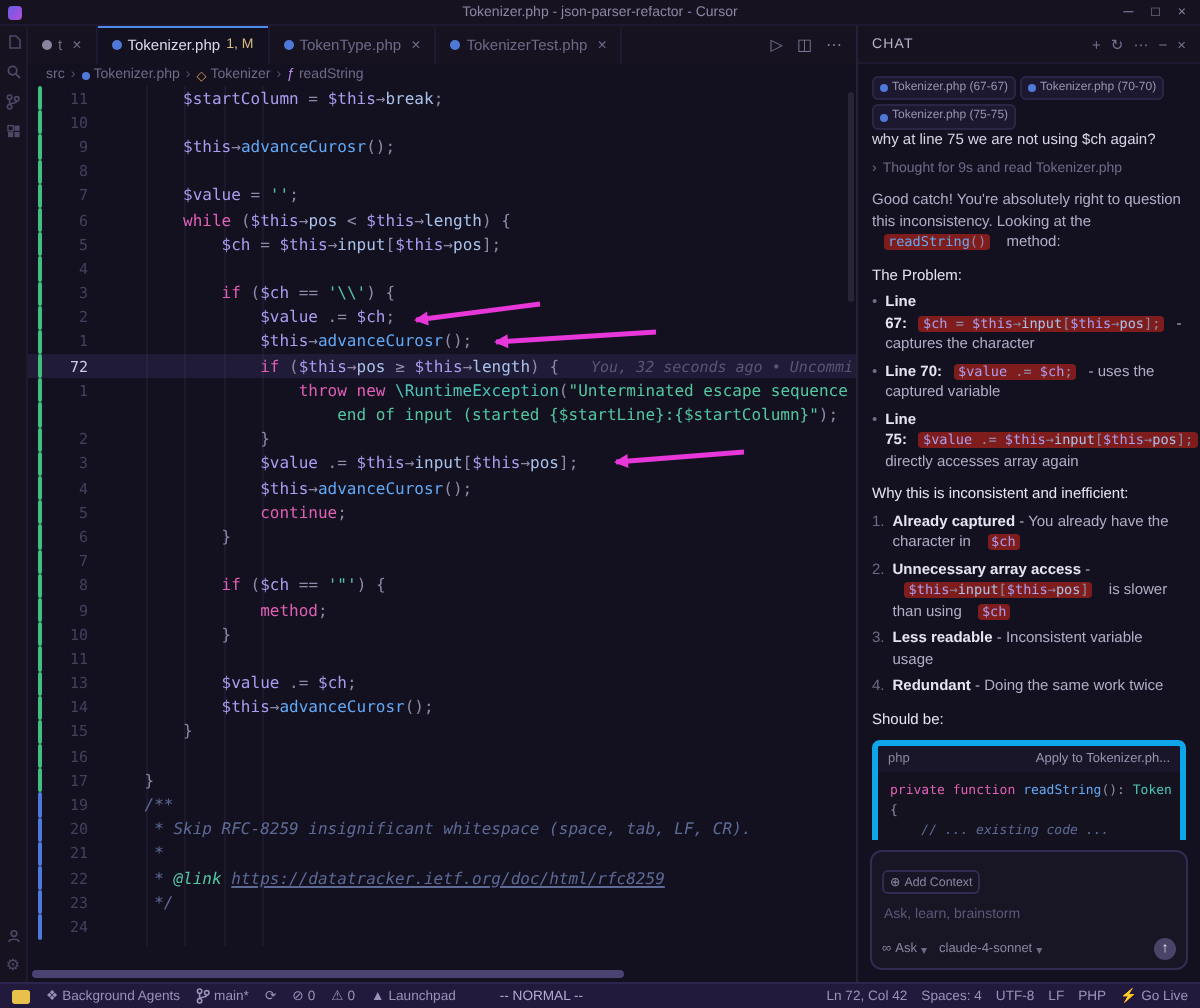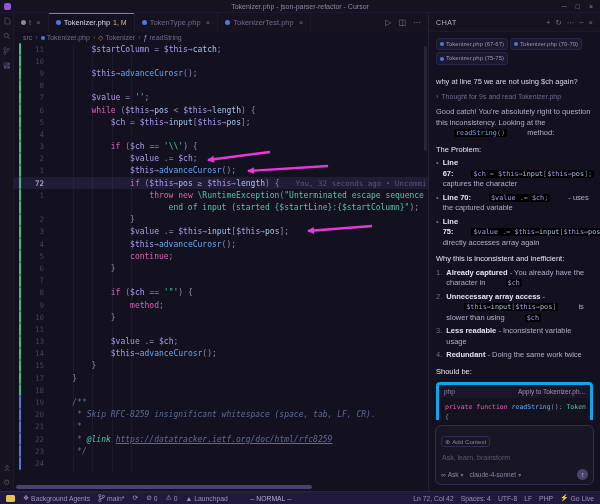--- a/index.html
+++ b/index.html
@@ -35,48 +35,48 @@
 
 .code-area{flex:1;position:relative;overflow:hidden;font-family:"DejaVu Sans Mono",monospace;font-size:8px}
 .crow{height:12.2px;display:flex;align-items:center;padding-left:5px}
 .crow.current{background:#201b36}
 .gitbar{width:2px;height:12.2px;flex:none;border-radius:1px}
 .gitbar.g{background:#3fbf7f}
 .gitbar.b{background:#4f79d8}
 .ln{width:23px;flex:none;text-align:right;color:#453f5e;font-size:7.5px}
 .crow.current .ln{color:#cfcbe6}
 .codetext{white-space:pre;margin-left:9px}
-.blame{margin-left:16px;color:#5b5574;font-size:7.5px;white-space:nowrap}
+.blame{margin-left:16px;color:#5b5574;font-style:italic;font-size:7.5px;white-space:nowrap}
 .iguide{position:absolute;width:1px;top:0;height:430px;background:rgba(170,160,220,0.06)}
 .arrows{position:absolute;left:0;top:0;width:100%;height:100%;pointer-events:none;z-index:4}
 .arrow{stroke-width:2.4;fill:none}
 .hthumb{position:absolute;left:2px;bottom:2px;width:296px;height:4px;border-radius:2px;background:#6f66a8;opacity:.6}
 .vthumb{position:absolute;right:1px;top:3px;width:3px;height:105px;border-radius:2px;background:rgba(255,255,255,.09)}
 
 .tok-kw{color:#e25fb6}.tok-var{color:#a99ef0}.tok-prop{color:#a9c3ea}.tok-fn{color:#62a9f5}
 .tok-type{color:#4bc4b5}.tok-str{color:#53c79f}.tok-op{color:#8f89a8}.tok-punct{color:#8f89a8}.tok-comment{color:#5d6a95;font-style:italic}.tok-doctag{color:#53c79f}
 .tok-comment u{text-decoration:underline}
 
 .chat-col{width:172px;flex:none;border-left:1px solid #262138;background:#131120;display:flex;flex-direction:column}
 .chat-header{height:19px;flex:none;display:flex;align-items:center;padding:0 7px;border-bottom:1px solid #1e1930;background:#16121f}
 .chat-title{font-size:7px;letter-spacing:.6px;color:#b9b4cc}
 .chat-hicons{margin-left:auto;display:flex;gap:5px;color:#776f92;font-size:7.5px}
 .chat-body{flex:1;min-height:0;overflow:hidden;padding:6px 7px;color:#b2adc6;line-height:1.4}
 .pills{display:flex;flex-wrap:wrap;gap:2px}
 .pill{display:flex;align-items:center;gap:2px;background:#1c1830;border:1px solid #2b2546;border-radius:3px;padding:1px 3px;font-size:6px;color:#9a94b2;white-space:nowrap}
 .pill-dot{width:4px;height:4px;border-radius:50%;background:#4f79d8;flex:none}
-.user-msg{margin-top:12px;color:#d8d5e6;font-size:7.5px}
+.user-msg{margin-top:0;color:#d8d5e6;font-size:7.5px}
 .thought{margin-top:5px;display:flex;gap:3px;color:#6f6a88;font-size:7px}
 .para{margin-top:5px;font-size:7.5px}
 .heading{margin-top:6px;font-weight:normal;color:#e6e3f2;font-size:7.5px}
 .bullet{display:flex;gap:4px;margin-top:3px;font-size:7.5px}
 .bullet .marker{color:#6f6a88;flex:none}
 .bullet-content{min-width:0}
 .rt-bold{font-weight:bold;color:#e6e3f2}
-.rt-code{font-family:"DejaVu Sans Mono",monospace;font-size:6.8px;background:#000000;border-radius:2px;padding:0 2px;margin:0 18px;white-space:nowrap}
+.rt-code{font-family:"DejaVu Sans Mono",monospace;font-size:6.8px;background:#7f1d1d;border-radius:2px;padding:0 2px;margin:0 6px;white-space:nowrap}
 .codeblock{margin-top:5px;border:3px solid #0ea5e9;border-radius:4px;overflow:hidden;background:#15121f}
 .cb-head{display:flex;justify-content:space-between;align-items:center;background:#1a1629;padding:2px 5px;font-size:6.5px;color:#8b85a2}
 .cb-apply{color:#9a94b2}
 .cb-pre{padding:4px 6px;font-family:"DejaVu Sans Mono",monospace;font-size:6.5px;line-height:1.55;color:#c9c5da;white-space:pre;overflow:hidden}
 .chat-inputwrap{flex:none;padding:5px 6px 6px}
 .chat-input{border:1px solid #332c52;border-radius:6px;background:#181525;padding:4px 5px}
 .addctx{display:inline-flex;align-items:center;gap:2px;border:1px solid #332c52;border-radius:3px;padding:1px 3px;font-size:6.2px;color:#8b85a2}
 .placeholder{margin:6px 1px 8px;font-size:7px;color:#5d5878}
 .input-row{display:flex;align-items:center;font-size:6.5px;color:#8b85a2;gap:6px}
 .input-right{margin-left:auto;display:flex;align-items:center;gap:5px}
@@ -185,21 +185,21 @@
         </div>
       <div class="code-area">
         <div class="iguide" style="left:59px"></div>
         <div class="iguide" style="left:78px"></div>
         <div class="iguide" style="left:98px"></div>
         <div class="iguide" style="left:117px"></div>
         <div id="code-lines">
             <div class="crow">
               <span class="gitbar g"></span>
               <span class="ln">11</span>
-              <span class="codetext">        <span class="tok-var">$startColumn</span> <span class="tok-punct">=</span> <span class="tok-var">$this</span><span class="tok-op">→</span><span class="tok-prop">catch</span><span class="tok-punct">;</span></span>
+              <span class="codetext">        <span class="tok-var">$startColumn</span> <span class="tok-punct">=</span> <span class="tok-var">$this</span><span class="tok-op">→</span><span class="tok-prop">break</span><span class="tok-punct">;</span></span>
             </div>
             <div class="crow">
               <span class="gitbar g"></span>
               <span class="ln">10</span>
               <span class="codetext"></span>
             </div>
             <div class="crow">
               <span class="gitbar g"></span>
               <span class="ln">9</span>
               <span class="codetext">        <span class="tok-var">$this</span><span class="tok-op">→</span><span class="tok-fn">advanceCurosr</span><span class="tok-punct">(</span><span class="tok-punct">)</span><span class="tok-punct">;</span></span>
@@ -320,27 +320,27 @@
               <span class="ln">14</span>
               <span class="codetext">            <span class="tok-var">$this</span><span class="tok-op">→</span><span class="tok-fn">advanceCurosr</span><span class="tok-punct">(</span><span class="tok-punct">)</span><span class="tok-punct">;</span></span>
             </div>
             <div class="crow">
               <span class="gitbar g"></span>
               <span class="ln">15</span>
               <span class="codetext">        <span class="tok-punct">}</span></span>
             </div>
             <div class="crow">
               <span class="gitbar g"></span>
+              <span class="ln">16</span>
+              <span class="codetext"></span>
+            </div>
+            <div class="crow">
+              <span class="gitbar g"></span>
               <span class="ln">17</span>
               <span class="codetext">    <span class="tok-punct">}</span></span>
-            </div>
-            <div class="crow">
-              <span class="gitbar g"></span>
-              <span class="ln">18</span>
-              <span class="codetext"></span>
             </div>
             <div class="crow">
               <span class="gitbar b"></span>
               <span class="ln">19</span>
               <span class="codetext"><span class="tok-comment">    /**</span></span>
             </div>
             <div class="crow">
               <span class="gitbar b"></span>
               <span class="ln">20</span>
               <span class="codetext"><span class="tok-comment">     * Skip RFC-8259 insignificant whitespace (space, tab, LF, CR).</span></span>

